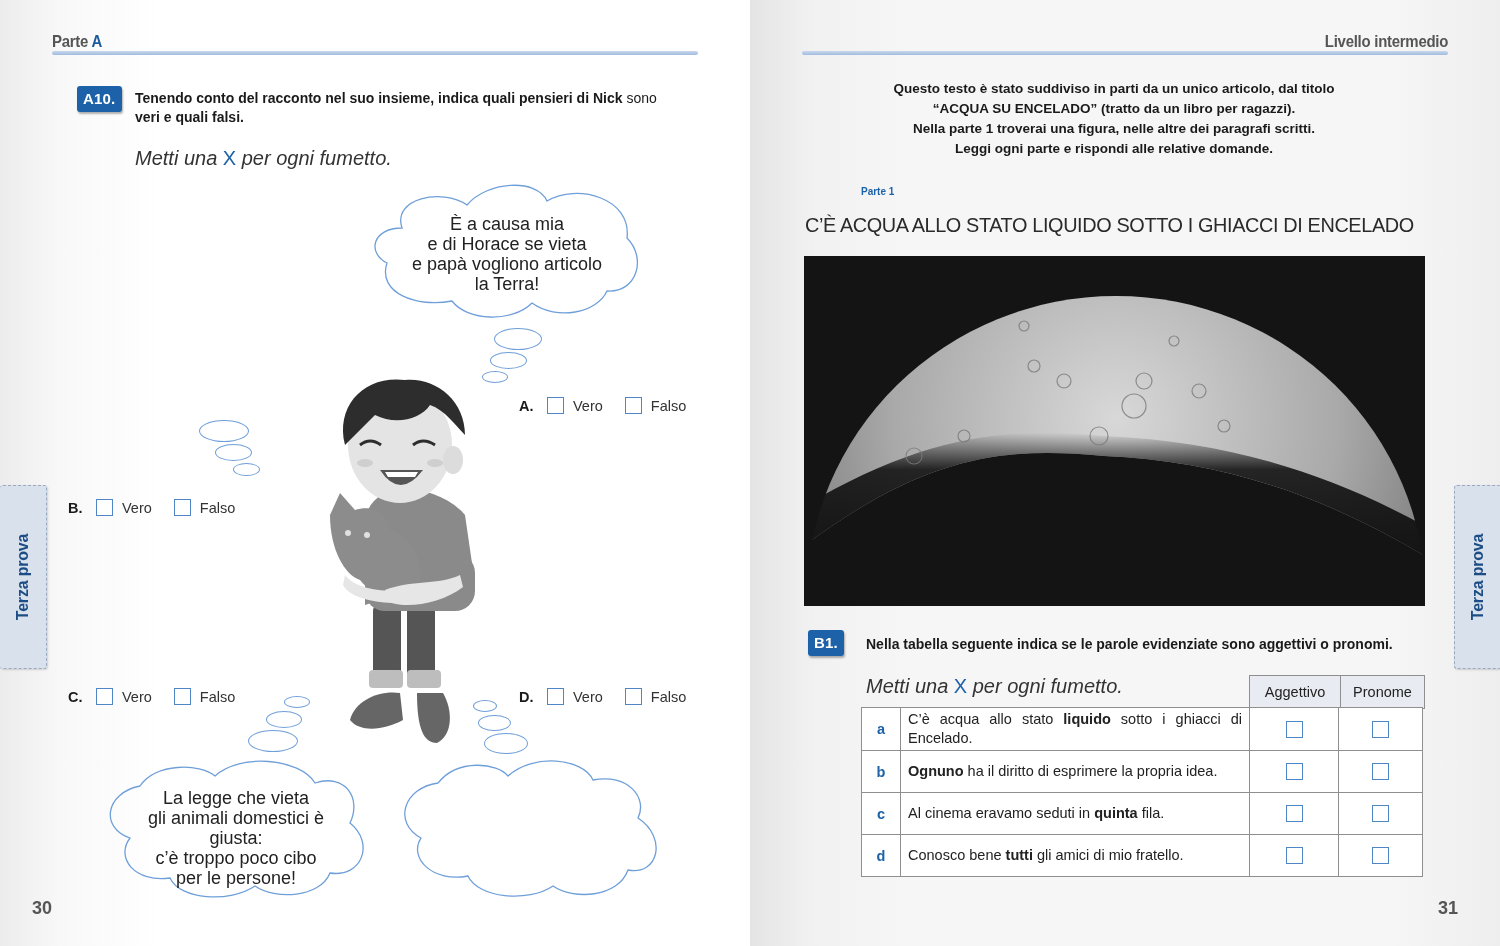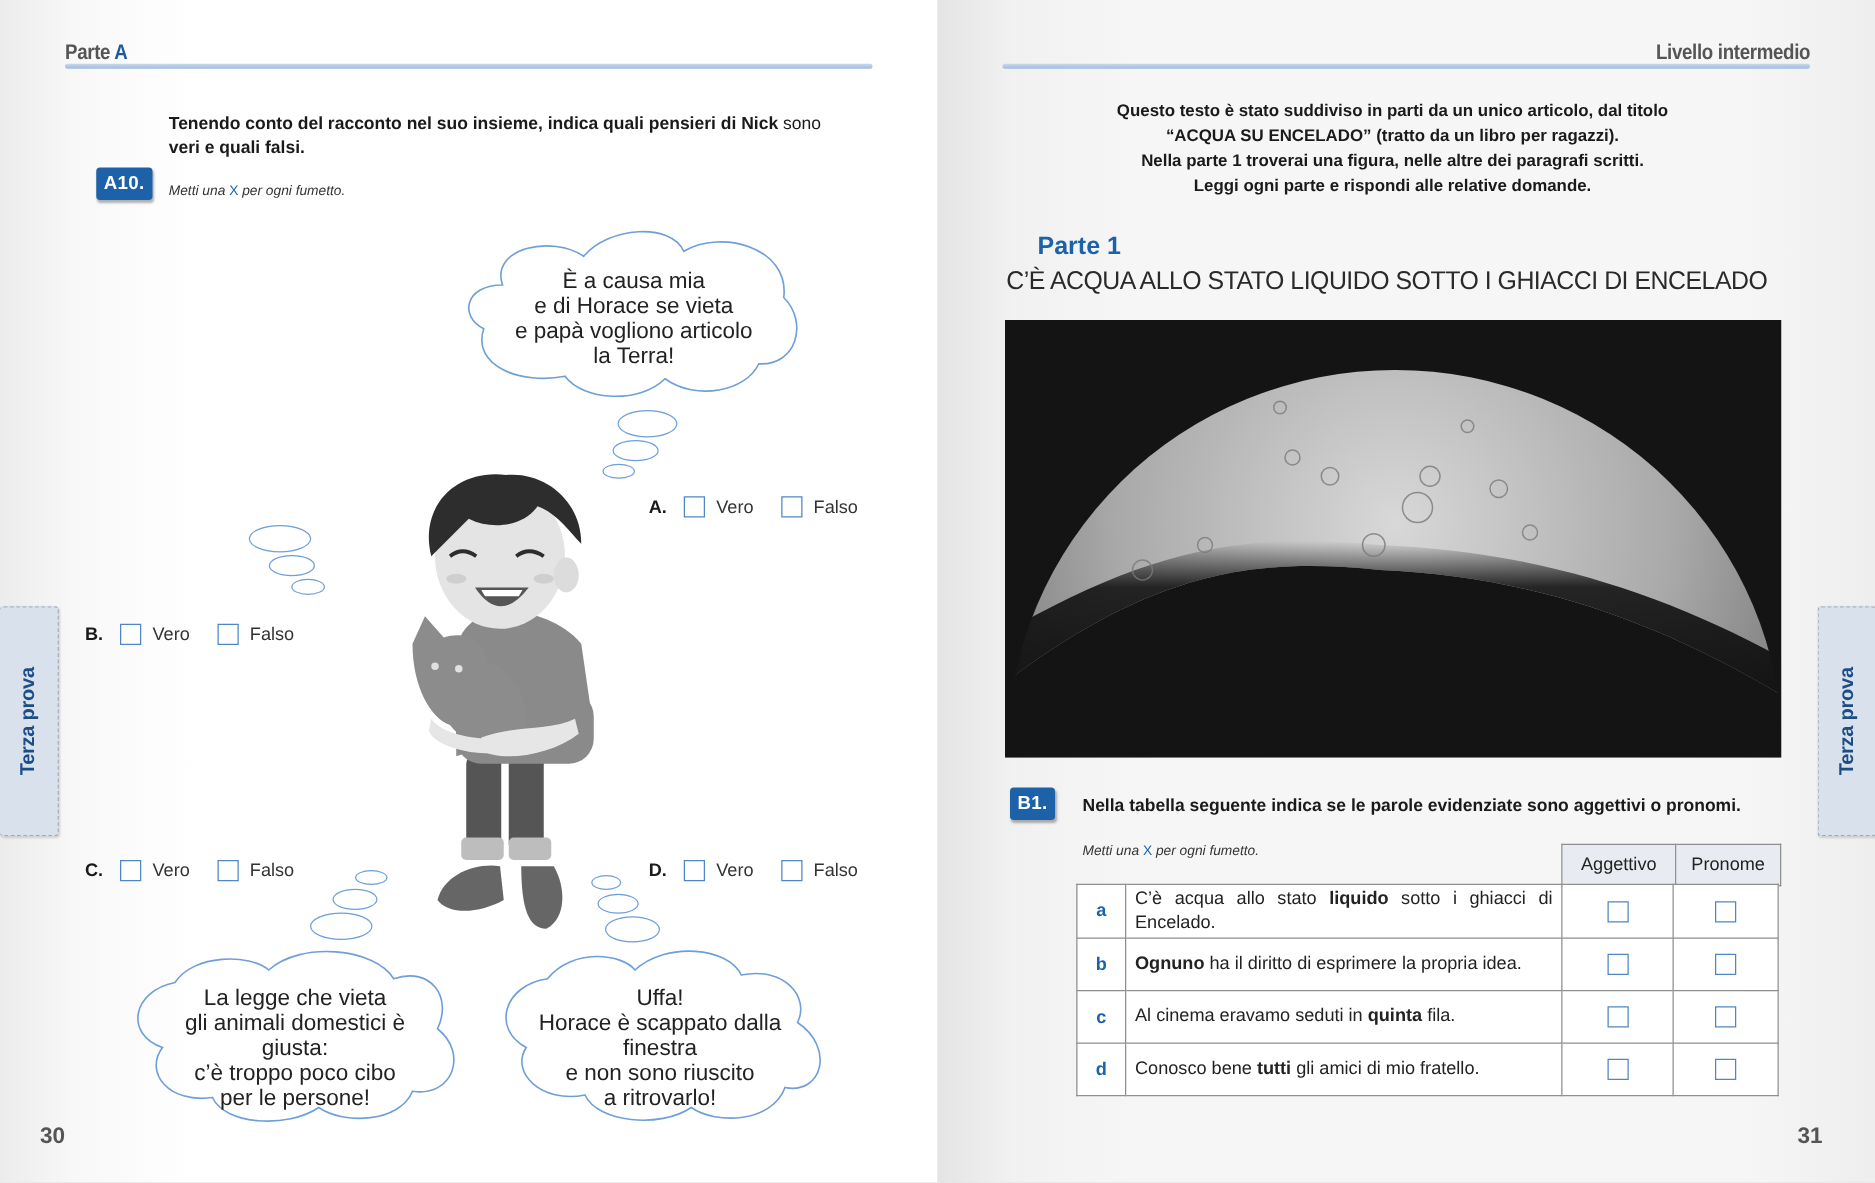--- a/index.html
+++ b/index.html
@@ -12,21 +12,21 @@
   .header-text { position: absolute; top: 32px; font-family: "Liberation Sans", sans-serif; font-size: 17px; font-weight: bold; color: #555; letter-spacing: -0.3px; transform: scaleX(0.88); }
   .header-left { left: 52px; transform-origin: left center; }
   .header-left .accent { color: #1d5a9c; }
   .header-right { right: 52px; transform-origin: right center; }
   .header-rule { position: absolute; top: 51px; height: 4px; background: linear-gradient(to bottom, #c9d8ec, #9fbbe0); border-radius: 2px; }
   .rule-left { left: 52px; width: 646px; }
   .rule-right { left: 52px; width: 646px; }
 
   .qbadge { position: absolute; background: #1d62a8; color: #fff; font-weight: bold; font-size: 15px; padding: 4px 6px 5px 6px; border-radius: 3px; box-shadow: 1px 2px 2px rgba(0,0,0,0.3); letter-spacing: 0.2px; }
   .qtext { position: absolute; font-size: 14px; font-weight: bold; line-height: 19px; color: #1a1a1a; }
-  .instr { position: absolute; font-size: 11px; font-style: italic; color: #333; }
+  .instr { position: absolute; font-size: 20px; font-style: italic; color: #333; }
   .instr .x { color: #1d62a8; font-style: normal; }
 
   .cloud { position: absolute; }
   .cloud svg { position: absolute; left: 0; top: 0; overflow: visible; }
   .cloud-text { position: absolute; text-align: center; font-size: 18px; line-height: 20px; color: #222; }
 
   .bubble { position: absolute; border: 1.3px solid #6f9fd9; border-radius: 50%; background: transparent; }
 
   .vf-row { position: absolute; display: flex; align-items: center; font-size: 14.5px; color: #333; }
   .vf-letter { font-weight: bold; color: #1a1a1a; width: 28px; }
@@ -34,21 +34,21 @@
   .vf-label { margin-right: 22px; }
 
   .page-num { position: absolute; top: 898px; font-size: 18px; font-weight: bold; color: #555; }
 
   .side-tab { position: absolute; top: 485px; width: 47px; height: 184px; background: #d9e1ec; border: 1.5px dashed #9aa9bd; border-radius: 3px; box-shadow: 1px 1px 2px rgba(0,0,0,0.15); }
   .side-tab span { position: absolute; left: 50%; top: 50%; transform: translate(-50%,-50%) rotate(-90deg); white-space: nowrap; font-weight: bold; font-size: 16px; color: #1d4d85; letter-spacing: -0.2px; }
   .tab-left { left: 0; border-left: none; }
   .tab-right { left: 1454px; border-right: none; }
 
   .intro { position: absolute; left: 800px; width: 628px; top: 79px; text-align: center; font-size: 13.5px; font-weight: bold; line-height: 20px; color: #1a1a1a; }
-  .parte1 { position: absolute; left: 830px; top: 186px; font-size: 20px; font-weight: bold; color: #1d62a8; }
+  .parte1 { position: absolute; left: 861px; top: 186px; font-size: 10px; font-weight: bold; color: #1d62a8; }
   .article-title { position: absolute; left: 805px; top: 213px; font-size: 20.5px; color: #2a2a2a; letter-spacing: -0.4px; transform: scaleX(0.97); transform-origin: left center; white-space: nowrap; }
 
   .photo { position: absolute; left: 804px; top: 256px; width: 621px; height: 350px; background: #141414; overflow: hidden; }
   table.b1 { position: absolute; border-collapse: collapse; font-size: 14.5px; color: #222; }
   table.b1 td, table.b1 th { border: 1.5px solid #8f8f8f; }
   .b1 th { background: #e8ecf2; font-weight: normal; height: 33px; font-size: 14.5px; color: #222; }
   .b1 td.letter { width: 39px; text-align: center; color: #1d62a8; font-weight: bold; background: #fff; }
   .b1 td.sentence { width: 349px; padding: 2px 7px; line-height: 19px; background: #fff; text-align: justify; }
   .b1 td.chk { width: 89px; text-align: center; background: #fff; }
   .b1 td.chk2 { width: 84px; text-align: center; background: #fff; }
@@ -57,21 +57,21 @@
 </style>
 </head>
 <body>
 
 <div class="page page-left">
   <div class="header-text header-left">
     <span>Parte </span><span class="accent">A</span>
   </div>
   <div class="header-rule rule-left"></div>
 
-  <div class="qbadge" style="left:77px; top:86px;margin-top:48px;">A10.</div>
+  <div class="qbadge" style="left:77px; top:86px;">A10.</div>
   <div class="qtext" style="left:135px; top:89px; width:560px;">
     <span>Tenendo conto del racconto nel suo insieme, indica quali pensieri di Nick</span><span style="font-weight:normal"> sono</span><br>
     <span>veri e quali falsi.</span>
   </div>
   <div class="instr" style="left:135px; top:147px;">
     <span>Metti una </span><span class="x">X</span><span> per ogni fumetto.</span>
   </div>
 
   <div class="cloud" style="left:372px; top:183px; width:270px; height:135px;">
     <svg width="270" height="135" viewBox="0 0 270 135">
@@ -104,26 +104,20 @@
     </div>
   </div>
   <div class="bubble" style="left:284px; top:696px; width:26px; height:12px;"></div>
   <div class="bubble" style="left:266px; top:711px; width:36px; height:17px;"></div>
   <div class="bubble" style="left:248px; top:730px; width:50px; height:22px;"></div>
 
   <div class="cloud" style="left:393px; top:758px; width:272px; height:140px;">
     <svg width="272" height="140" viewBox="0 0 272 140">
       <path d="M45,25 C65,0 105,5 115,18 C140,-5 190,0 200,22 C235,15 255,40 245,60 C275,80 265,118 235,112 C225,140 180,142 160,128 C135,145 85,140 75,118 C40,125 15,100 28,80 C0,65 10,30 45,25 Z" fill="none" stroke="#6f9fd9" stroke-width="1.3"></path>
     </svg>
-    <div class="cloud-text" style="left:20px; top:30px; width:230px;">
-      <div>Uffa!</div>
-      <div>Horace è scappato dalla finestra</div>
-      <div>e non sono riuscito</div>
-      <div>a ritrovarlo!</div>
-    </div>
   </div>
   <div class="bubble" style="left:473px; top:700px; width:24px; height:12px;"></div>
   <div class="bubble" style="left:478px; top:715px; width:33px; height:16px;"></div>
   <div class="bubble" style="left:484px; top:733px; width:44px; height:21px;"></div>
 
   <svg style="position:absolute; left:325px; top:375px;" width="160" height="375" viewBox="0 0 160 375">
 
     <rect x="48" y="228" width="28" height="80" rx="8" fill="#555"></rect>
     <rect x="82" y="228" width="28" height="80" rx="8" fill="#555"></rect>
     <rect x="44" y="295" width="34" height="18" rx="4" fill="#bdbdbd"></rect>

